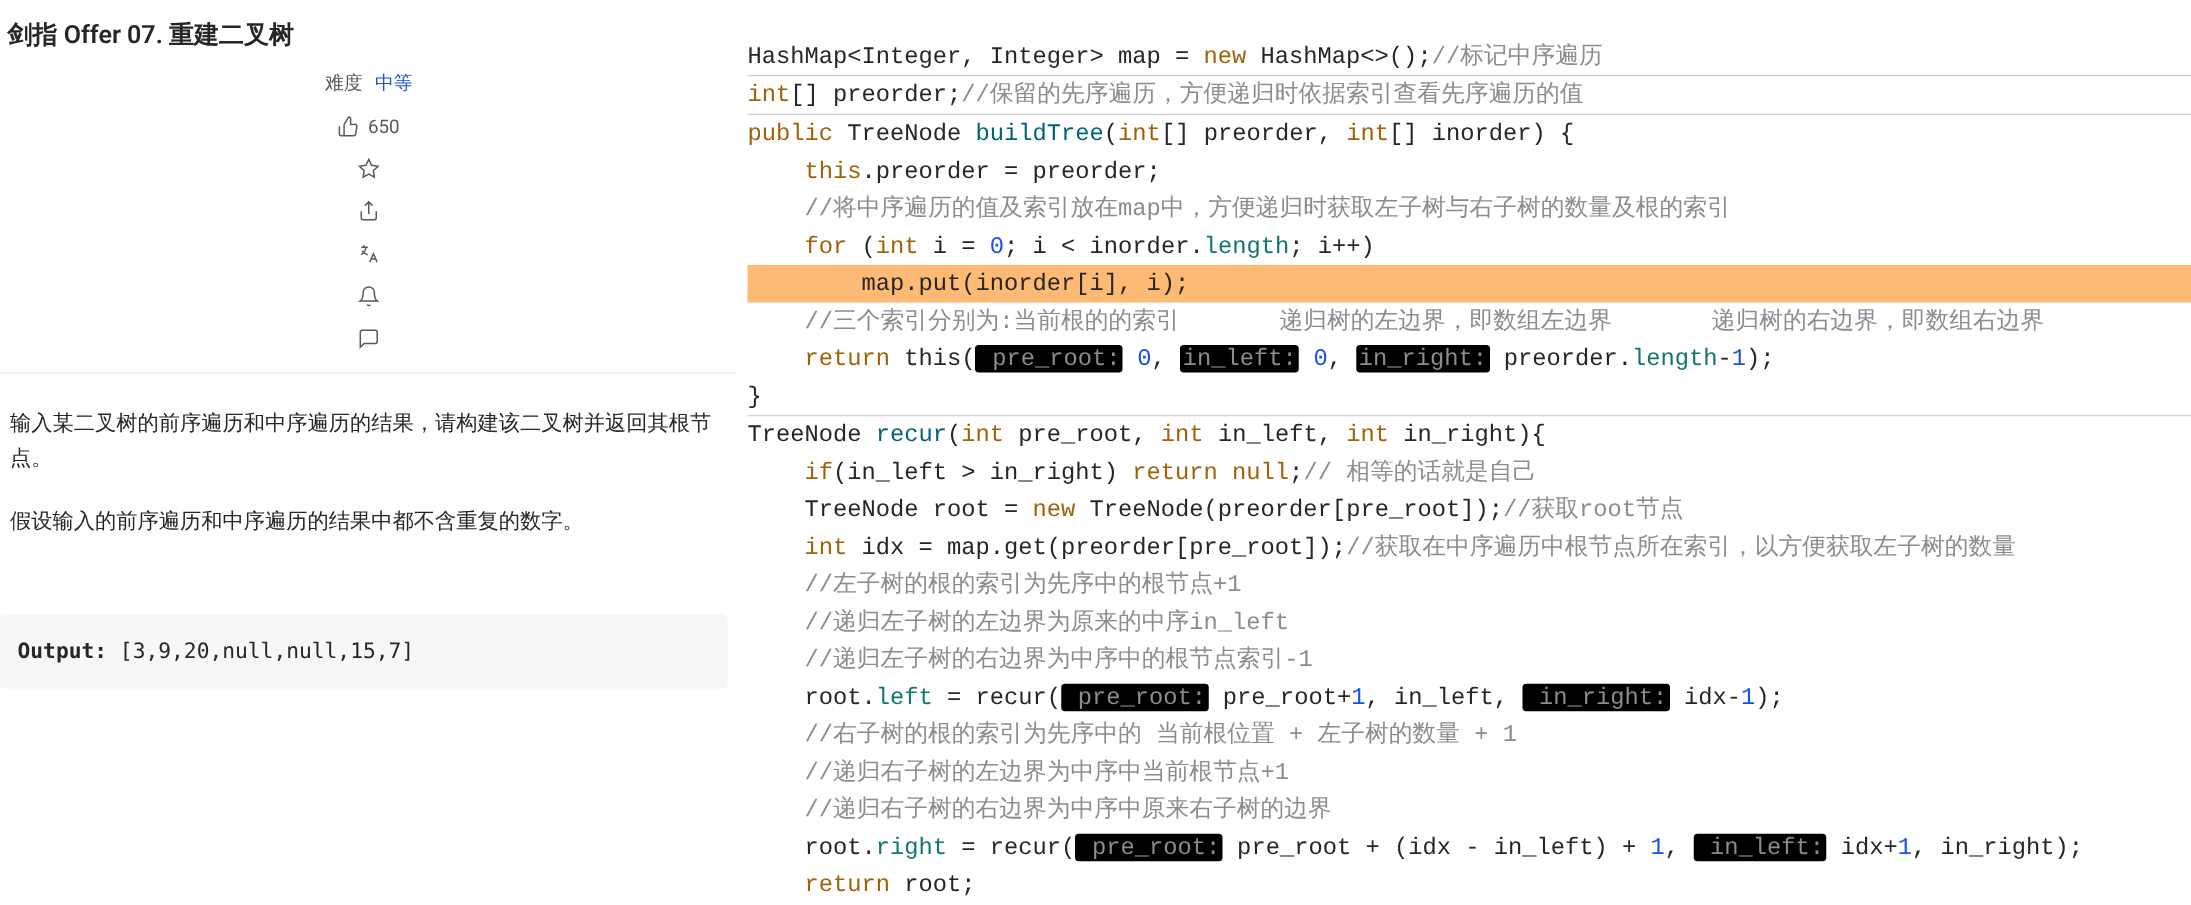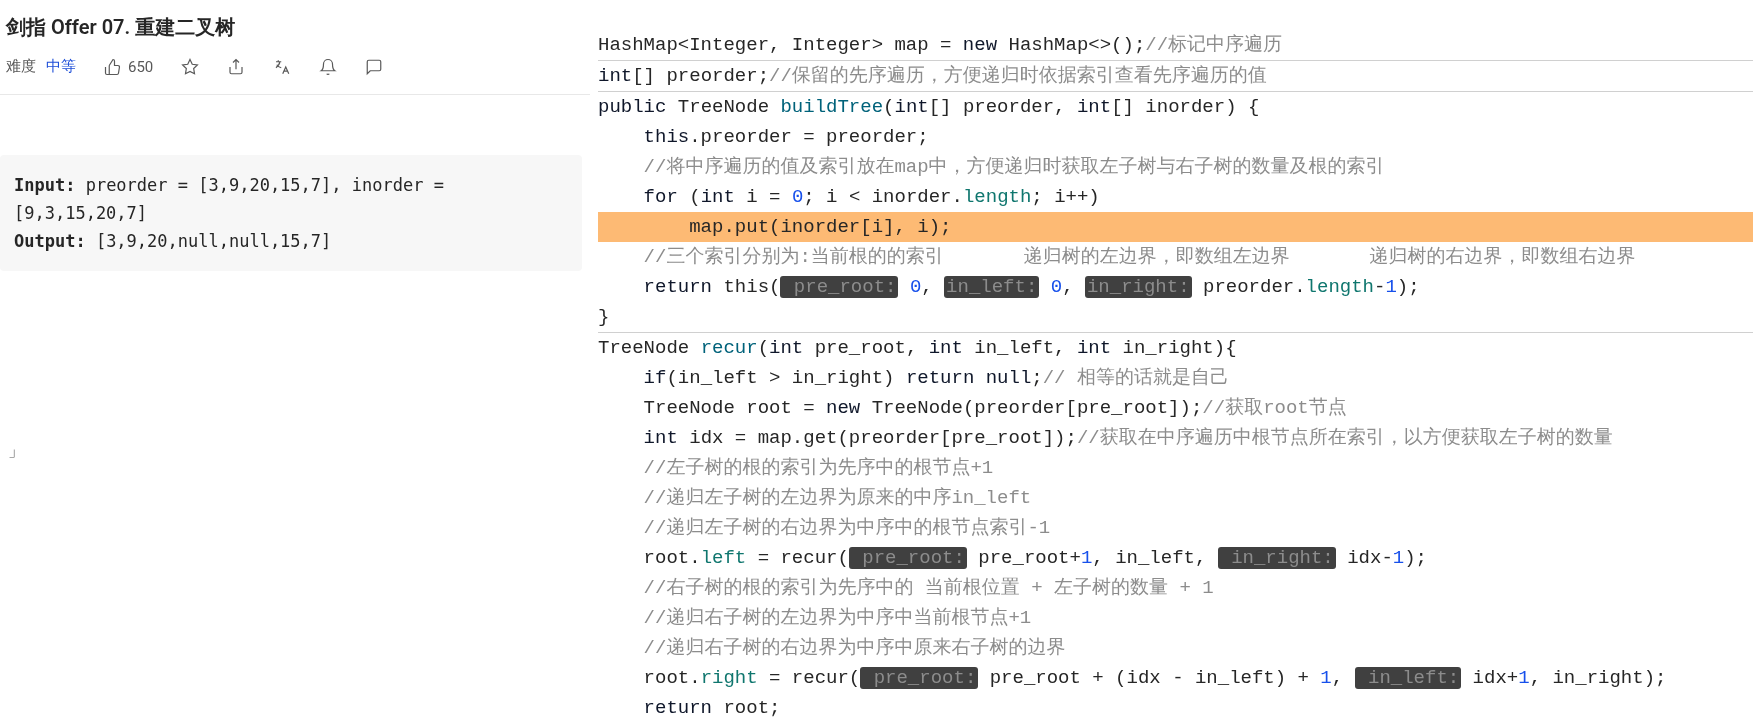--- a/index.html
+++ b/index.html
@@ -1,38 +1,38 @@
 <!DOCTYPE html>
 <html><head>
 <meta charset="utf-8">
 <style>
   * { box-sizing: border-box; margin: 0; padding: 0; }
   body { font-family: -apple-system, BlinkMacSystemFont, "Segoe UI", Roboto, "PingFang SC", "Microsoft YaHei", sans-serif; color: #262626; background: #fff; width: 1753px; }
   .container { display: flex; height: 724px; }
   .left-panel { width: 590px; padding: 14px 0 0 0; border-right: 0; overflow: hidden; }
   .right-panel { flex: 1; font-family: Consolas, Monaco, "Courier New", monospace; font-size: 19px; line-height: 30px; white-space: pre; overflow: hidden; padding-left: 8px; }
   .title { font-size: 20px; font-weight: 600; padding: 0 6px 12px 6px; }
-  .meta-row { display: flex; align-items: center; gap: 28px; padding: 4px 6px 18px 6px; font-size: 15px; color: #595959; }
+  .meta-row { display: flex; align-items: center; gap: 16px; padding: 4px 6px 18px 6px; font-size: 15px; color: #595959; flex-direction: column; }
   .meta-level { display: flex; align-items: center; gap: 10px; }
   .lvl { color: #1d4ed8; }
   .icon-btn { cursor: pointer; color: #595959; display: flex; align-items: center; gap: 6px; }
   .icon-btn svg { width: 18px; height: 18px; fill: none; stroke: currentColor; stroke-width: 1.6; }
   .sep-line { height: 1px; background: #e8e8e8; margin-bottom: 26px; }
   .desc { padding: 0 8px; font-size: 17px; line-height: 28px; }
   .desc p { margin-bottom: 22px; }
   .example-block { margin: 60px 8px 0 0; background: #f7f7f7; border-radius: 4px; padding: 16px 14px; font-family: Consolas, Monaco, monospace; font-size: 17px; line-height: 28px; }
   .example-block strong { font-weight: 700; }
   .trail-char { padding-left: 8px; font-family: Consolas, monospace; color: #595959; }
   
-  .kw { color: #0f172a; }
+  .kw { color: #a16207; }
   .num { color: #1750EB; }
   .com { color: #8C8C8C; }
   .mth { color: #00627A; }
   .fld { color: #0f766e; }
-  .hint { color: #8C8C8C; font-style: normal; background: #404040; padding: 0 2px; border-radius: 3px; }
+  .hint { color: #8C8C8C; font-style: normal; background: #000000; padding: 0 2px; border-radius: 3px; }
   .hl-line { background: #fdba74; display: inline-block; width: 100%; }
   .code-sep { border-bottom: 1px solid #d0d0d0; display:inline-block; width:100%; }
 </style>
 </head>
 <body>
 
 <div class="container">
   <div class="left-panel">
     <div class="title">剑指 Offer 07. 重建二叉树</div>
     <div class="meta-row">
@@ -66,22 +66,25 @@
             <path d="M18 8a6 6 0 0 0-12 0c0 7-3 9-3 9h18s-3-2-3-9M13.7 21a2 2 0 0 1-3.4 0"></path>
           </svg>
       </div>
       <div class="icon-btn">
         <svg viewBox="0 0 24 24">
             <path d="M21 15a2 2 0 0 1-2 2H7l-4 4V5a2 2 0 0 1 2-2h14a2 2 0 0 1 2 2z"></path>
           </svg>
       </div>
     </div>
     <div class="sep-line"></div>
+    <div class="desc">
+      <p>输入某二叉树的前序遍历和中序遍历的结果，请构建该二叉树并返回其根节点。</p>
+      <p>假设输入的前序遍历和中序遍历的结果中都不含重复的数字。</p>
+    </div>
     <div class="example-block">
-      <div><strong>Input:</strong><span> preorder = [3,9,20,15,7], inorder = [9,3,15,20,7]</span></div>
       <div><strong>Output:</strong><span> [3,9,20,null,null,15,7]</span></div>
     </div>
     <div style="height:170px"></div>
     <div class="trail-char">」</div>
   </div>
 
   <div class="right-panel">
 <span class="code-sep"><span>HashMap&lt;Integer, Integer&gt; map = </span><span class="kw">new</span><span> HashMap&lt;&gt;();</span><span class="com">//标记中序遍历</span></span>
 <span class="code-sep"><span class="kw">int</span><span>[] preorder;</span><span class="com">//保留的先序遍历，方便递归时依据索引查看先序遍历的值</span></span>
 <span><span class="kw">public</span><span> TreeNode </span><span class="mth">buildTree</span><span>(</span><span class="kw">int</span><span>[] preorder, </span><span class="kw">int</span><span>[] inorder) {</span></span>

